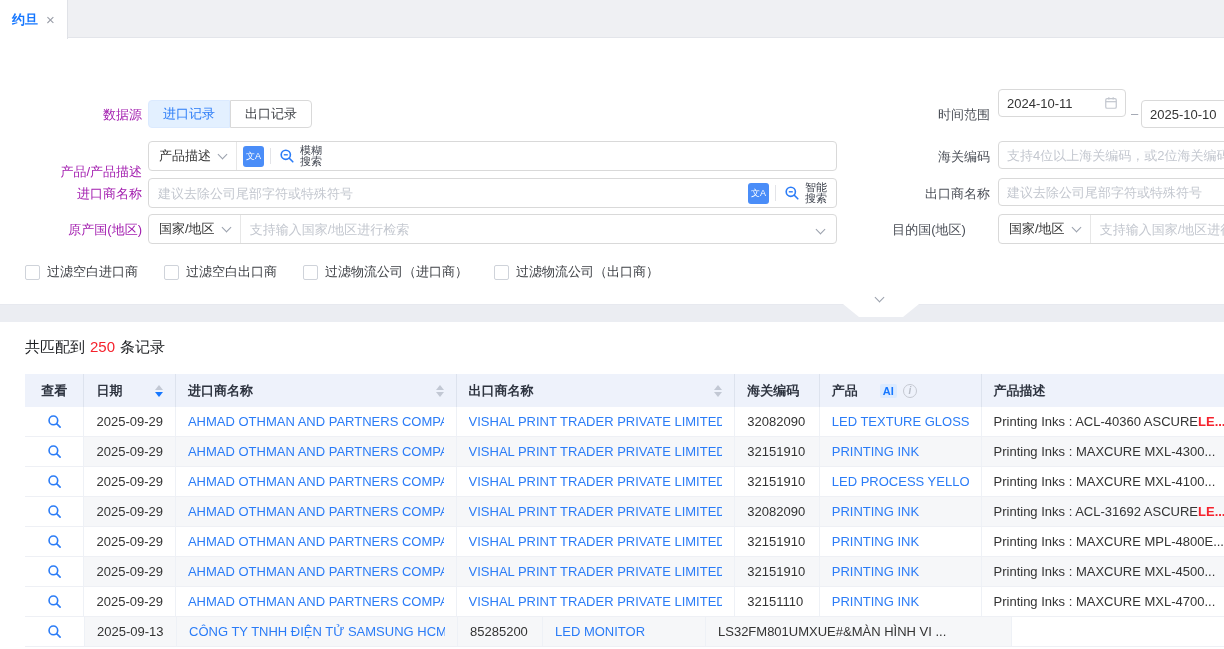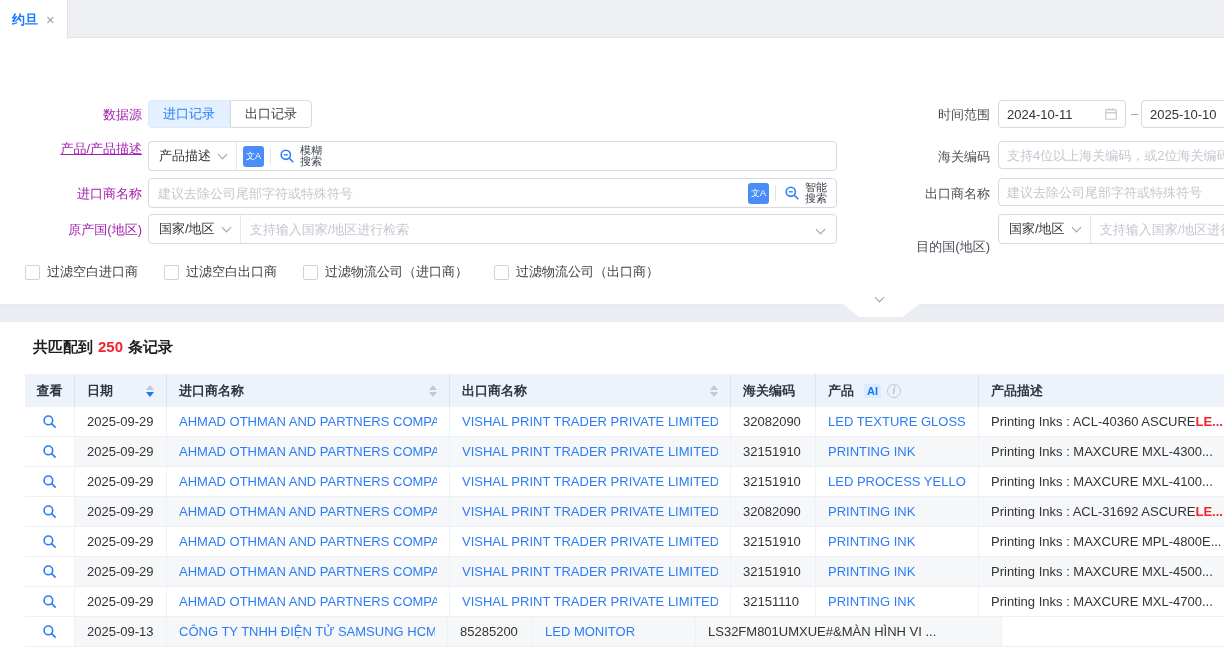--- a/index.html
+++ b/index.html
@@ -54,50 +54,50 @@
   .ck { display:flex; align-items:center; gap:7px; cursor:pointer;font-family:Liberation Mono, monospace; }
   .box { width:15px; height:15px; border:1px solid #cfd3da; border-radius:2px; background:#fff; }
   .ck .cl { color:#3c3f44; }
   
   .grayband { position:absolute; left:0; top:305px; width:1224px; height:17px; background:#ebedf2; }
   .notch { position:absolute; left:843px; top:304px; width:76px; height:13px; background:#fff;
     -webkit-clip-path:polygon(0 0,100% 0,79% 100%,21% 100%); clip-path:polygon(0 0,100% 0,79% 100%,21% 100%); cursor:pointer; }
   .notch-chev { position:absolute; left:876px; top:298px; }
   
   .results { position:absolute; left:0; top:322px; width:1224px; height:327px; background:#fff; }
-  .count { position:absolute; left:25px; top:16px; font-size:15px; font-weight:bold; color:#1c1e21;margin-left:8px; }
+  .count { position:absolute; left:25px; top:16px; font-size:15px; font-weight:normal; color:#1c1e21; }
   .count .num { color:#f5222d; margin:0 5px; }
   .table { position:absolute; left:25px; top:52px; width:1260px; }
   .thead { display:flex; height:33px; background:#eef2fb; font-weight:bold; color:#2e3440; }
   .th { display:flex; align-items:center; padding:16px 12px; border-right:1px solid #dde3ee;
     position:relative; }
   .th:last-child { border-right:none; }
   .tr { display:flex; height:30px; border-bottom:1px solid #eef0f5; background:#fff; }
   .tr.alt .td { background:#f6f7f9; }
   .tr .td.col-view { background:#fff; }
   .td { display:flex; align-items:center; padding:0 12px; border-right:1px solid #eef1f6;
     white-space:nowrap; overflow:hidden; }
-  .col-view { width:50px; justify-content:center; padding:0; }
+  .col-view { width:60px; justify-content:center; padding:0; }
   .col-date { width:92px; }
   .col-importer { width:283px; }
   .col-exporter { width:281px; }
   .col-hs { width:85px; }
   .col-product { width:163px; }
   .col-desc { width:306px; }
   .link { color:#2b7cf7; cursor:pointer; overflow:hidden; white-space:nowrap; }
   .hl { color:#f5222d; font-weight:bold; }
   .mag-btn { display:inline-flex; cursor:pointer; }
   .sort { display:inline-flex; flex-direction:column; gap:2px; margin-left:auto; cursor:pointer; }
   .car-up { width:0; height:0; border-left:4px solid transparent; border-right:4px solid transparent;
     border-bottom:5px solid #c2c8d4; }
   .car-dn { width:0; height:0; border-left:4px solid transparent; border-right:4px solid transparent;
     border-top:5px solid #c2c8d4; }
   .car-dn.active { border-top-color:#1677ff; }
   .ai-badge { background:#dcebff; color:#1677ff; font-weight:bold; font-size:11px;
-    padding:1px 3px; border-radius:2px; margin-left:10px; }
+    padding:1px 3px; border-radius:2px; margin-left:22px; }
   .info { width:14px; height:14px; border:1px solid #c5c9d2; border-radius:50%; color:#b9bec8;
     font-size:10px; line-height:12px; text-align:center; margin-left:6px; font-style:italic; }
 </style>
 </head>
 <body>
 
 <div class="tabbar">
   <div class="tab">
     <span class="t">约旦</span>
     <span class="x">×</span>
@@ -117,35 +117,35 @@
 </div>
 
 <div class="fpanel">
 
   <div class="flabel" style="left:20px; top:67px;">数据源</div>
   <div class="seg">
     <span class="s1">进口记录</span>
     <span class="s2">出口记录</span>
   </div>
   <div class="flabel-r" style="top:67px;">时间范围</div>
-  <div style="position:absolute; left:998px; top:61px; width:128px; height:28px;border-radius:12px;">
+  <div style="position:absolute; left:998px; top:50px; width:128px; height:28px;border-radius:12px;">
     <input class="tin" style="left: 0px; top: 0px; width: 128px;" value="2024-10-11">
     <span class="cal">
       <svg width="14" height="14" viewBox="0 0 16 16">
           <rect x="2" y="3" width="12" height="11" rx="1.5" fill="none" stroke="#c3c7cf" stroke-width="1.4"></rect>
           <line x1="2" y1="6.5" x2="14" y2="6.5" stroke="#c3c7cf" stroke-width="1.4"></line>
           <line x1="5.5" y1="1.5" x2="5.5" y2="4" stroke="#c3c7cf" stroke-width="1.4"></line>
           <line x1="10.5" y1="1.5" x2="10.5" y2="4" stroke="#c3c7cf" stroke-width="1.4"></line>
         </svg>
     </span>
   </div>
   <span class="dash" style="left:1131px; top:67px;">–</span>
   <input class="tin" style="left: 1141px; top: 61px; width: 150px;" value="2025-10-10">
 
-  <div class="flabel" style="left:20px; top:101px;text-decoration:underline;">产品/产品描述</div>
+  <div class="flabel" style="left:20px; top:124px;">产品/产品描述</div>
   <div class="group" style="left:148px; top:102px; width:689px;">
     <span class="sel">
       <span>产品描述</span>
       <span class="chev"></span>
     </span>
     <span class="trans">文A</span>
     <span class="vdiv"></span>
     <span class="searchbtn">
       <svg width="16" height="16" viewBox="0 0 16 16">
           <circle cx="6.8" cy="6.8" r="4.6" fill="none" stroke="#2b7cf7" stroke-width="1.6"></circle>
@@ -177,21 +177,21 @@
 
   <div class="flabel" style="left:20px; top:182px;">原产国(地区)</div>
   <div class="group" style="left:148px; top:175px; width:689px;">
     <span class="sel">
       <span>国家/地区</span>
       <span class="chev"></span>
     </span>
     <input class="gin" placeholder="支持输入国家/地区进行检索" style="">
     <span class="chev endchev"></span>
   </div>
-  <div class="flabel-r" style="top:199px;">目的国(地区)</div>
+  <div class="flabel-r" style="top:182px;text-align:center;">目的国(地区)</div>
   <div class="group" style="left:998px; top:175px; width:280px;">
     <span class="sel">
       <span>国家/地区</span>
       <span class="chev"></span>
     </span>
     <input class="gin" placeholder="支持输入国家/地区进行检索" style="">
   </div>
 
   <div class="checks">
     <span class="ck">

